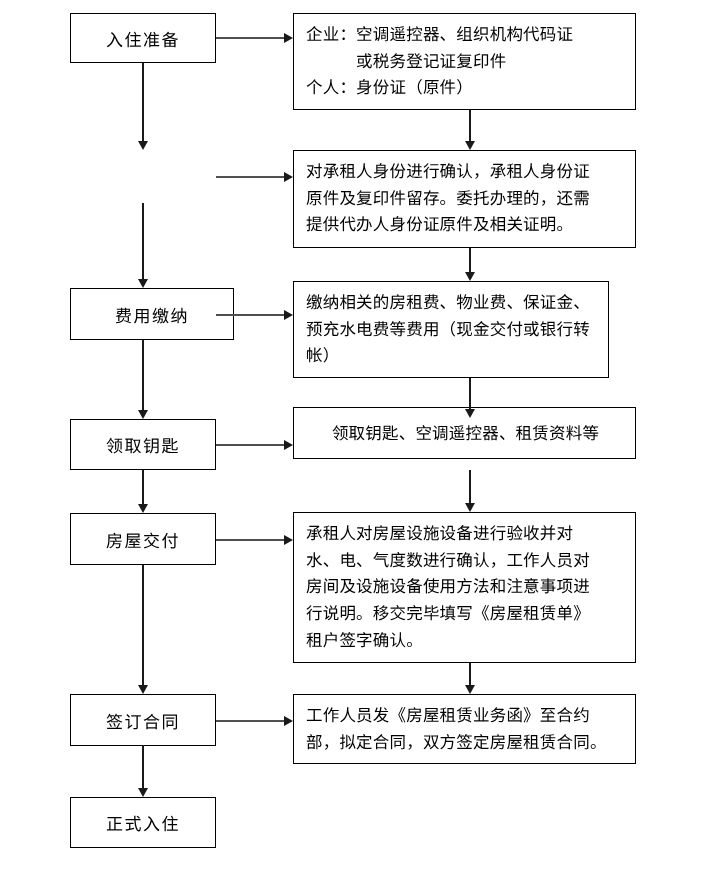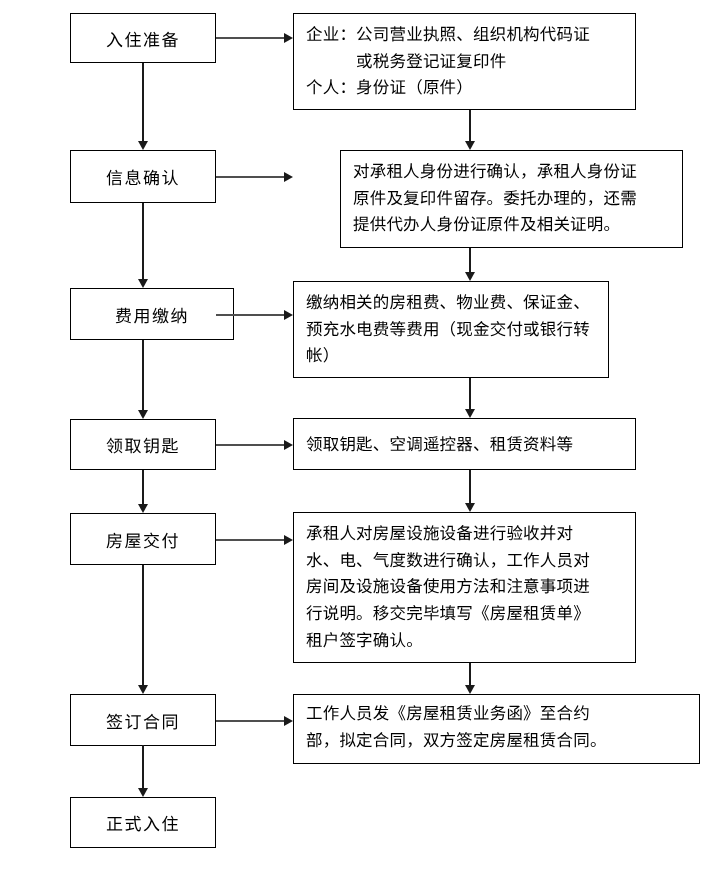--- a/index.html
+++ b/index.html
@@ -79,23 +79,20 @@
 </style>
 </head>
 <body>
 
 <div id="flowchart">
 
   <div class="node stage-node" style="left:70px; top:13px; width:146px; height:50px;">
     <span>入住准备</span>
   </div>
 
-  <div class="node stage-node" style="left:70px; top:150px; width:146px; height:53px;">
-    <span>信息确认</span>
-  </div>
 
   <div class="node stage-node" style="left:70px; top:288px; width:164px; height:52px;">
     <span>费用缴纳</span>
   </div>
 
   <div class="node stage-node" style="left:70px; top:419px; width:146px; height:51px;">
     <span>领取钥匙</span>
   </div>
 
   <div class="node stage-node" style="left:70px; top:513px; width:146px; height:52px;">
@@ -104,50 +101,50 @@
 
   <div class="node stage-node" style="left:70px; top:694px; width:146px; height:52px;align-items:center;">
     <span>签订合同</span>
   </div>
 
   <div class="node stage-node" style="left:70px; top:797px; width:146px; height:51px;">
     <span>正式入住</span>
   </div>
 
   <div class="node detail-node align-top" style="left:293px; top:13px; width:343px; height:97px;">
-    <span class="detail-text">企业：公司营业执照、组织机构代码证
+    <span class="detail-text">企业：空调遥控器、组织机构代码证
 　　　或税务登记证复印件
 个人：身份证（原件）</span>
   </div>
 
-  <div class="node detail-node align-top" style="left:293px; top:150px; width:343px; height:98px;margin-left:47px;">
+  <div class="node detail-node align-top" style="left:293px; top:150px; width:343px; height:98px;">
     <span class="detail-text">对承租人身份进行确认，承租人身份证
 原件及复印件留存。委托办理的，还需
 提供代办人身份证原件及相关证明。</span>
   </div>
 
   <div class="node detail-node align-top" style="left:293px; top:281px; width:316px; height:97px;">
     <span class="detail-text">缴纳相关的房租费、物业费、保证金、
 预充水电费等费用（现金交付或银行转
 帐）</span>
   </div>
 
-  <div class="node detail-node" style="left:293px; top:418px; width:343px; height:52px;">
+  <div class="node detail-node" style="left:293px; top:407px; width:343px; height:52px;text-align:center;">
     <span class="detail-text">领取钥匙、空调遥控器、租赁资料等</span>
   </div>
 
   <div class="node detail-node align-top" style="left:293px; top:512px; width:343px; height:151px;">
     <span class="detail-text">承租人对房屋设施设备进行验收并对
 水、电、气度数进行确认，工作人员对
 房间及设施设备使用方法和注意事项进
 行说明。移交完毕填写《房屋租赁单》
 租户签字确认。</span>
   </div>
 
-  <div class="node detail-node align-top" style="left:293px; top:694px; width:407px; height:70px;font-family:Liberation Mono, monospace;">
+  <div class="node detail-node align-top" style="left:293px; top:694px; width:343px; height:70px;">
     <span class="detail-text">工作人员发《房屋租赁业务函》至合约
 部，拟定合同，双方签定房屋租赁合同。</span>
   </div>
 
   <div class="conn conn-v" style="left:142px; top:63px; height:78px;"></div>
   <div class="arrow-down" style="left:137.5px; top:141px;"></div>
 
   <div class="conn conn-v" style="left:142px; top:203px; height:76px;"></div>
   <div class="arrow-down" style="left:137.5px; top:279px;"></div>
 

